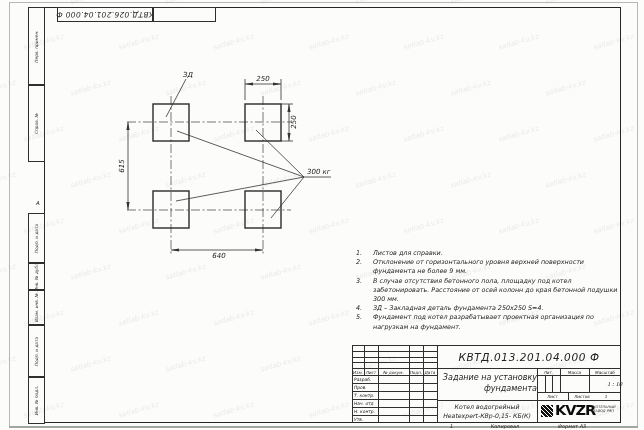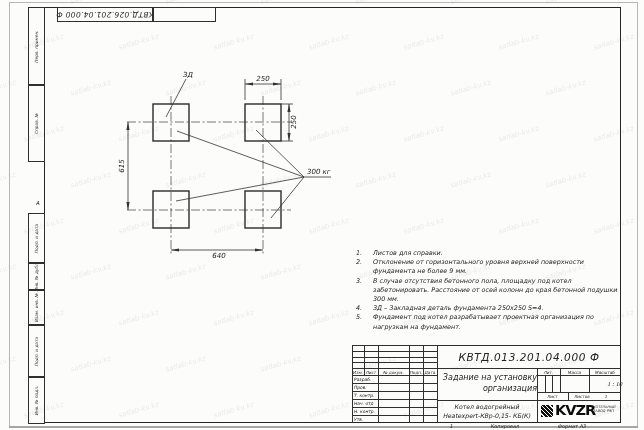--- a/index.html
+++ b/index.html
@@ -214,21 +214,21 @@
 
     <div class="t tb-row" style="left:354px;top:377px;">Разраб.</div>
     <div class="t tb-row" style="left:354px;top:385px;">Пров.</div>
     <div class="t tb-row" style="left:354px;top:393px;">Т. контр.</div>
     <div class="t tb-row" style="left:354px;top:401px;">Нач. отд</div>
     <div class="t tb-row" style="left:354px;top:409px;">Н. контр.</div>
     <div class="t tb-row" style="left:354px;top:417px;">Утв.</div>
 
     <div class="t tb-title" style="left:437px;top:372px;width:100px;text-align:right;">
       <div>Задание на установку</div>
-      <div>организация</div>
+      <div>фундамента</div>
     </div>
 
     <div class="t tb-prod" style="left:437px;top:403px;width:100px;text-align:center;">
       <div>Котел водогрейный</div>
       <div>Heatexpert-КВр-0,15- КБ(К)</div>
     </div>
 
     <div class="t c tb-h" style="left:537px;top:369px;width:23px;height:6px;">Лит.</div>
     <div class="t c tb-h" style="left:560px;top:369px;width:29px;height:6px;">Масса</div>
     <div class="t c tb-h" style="left:589px;top:369px;width:32px;height:6px;">Масштаб</div>

